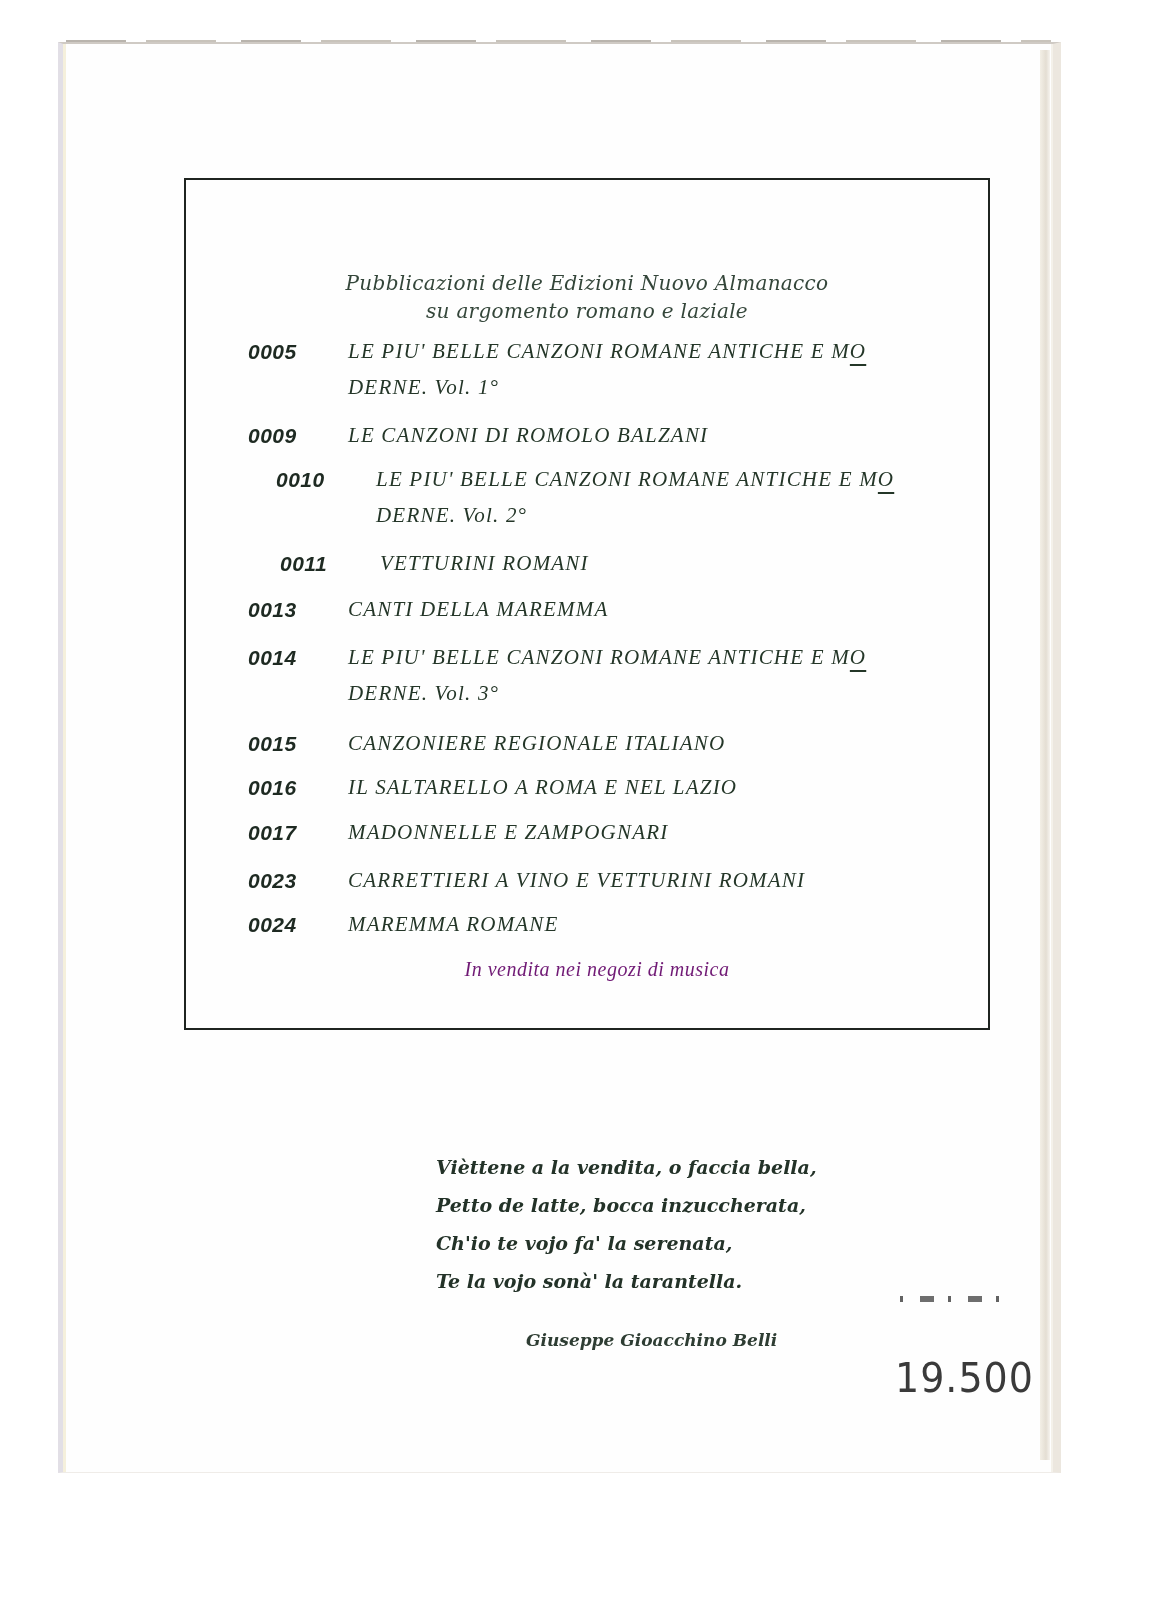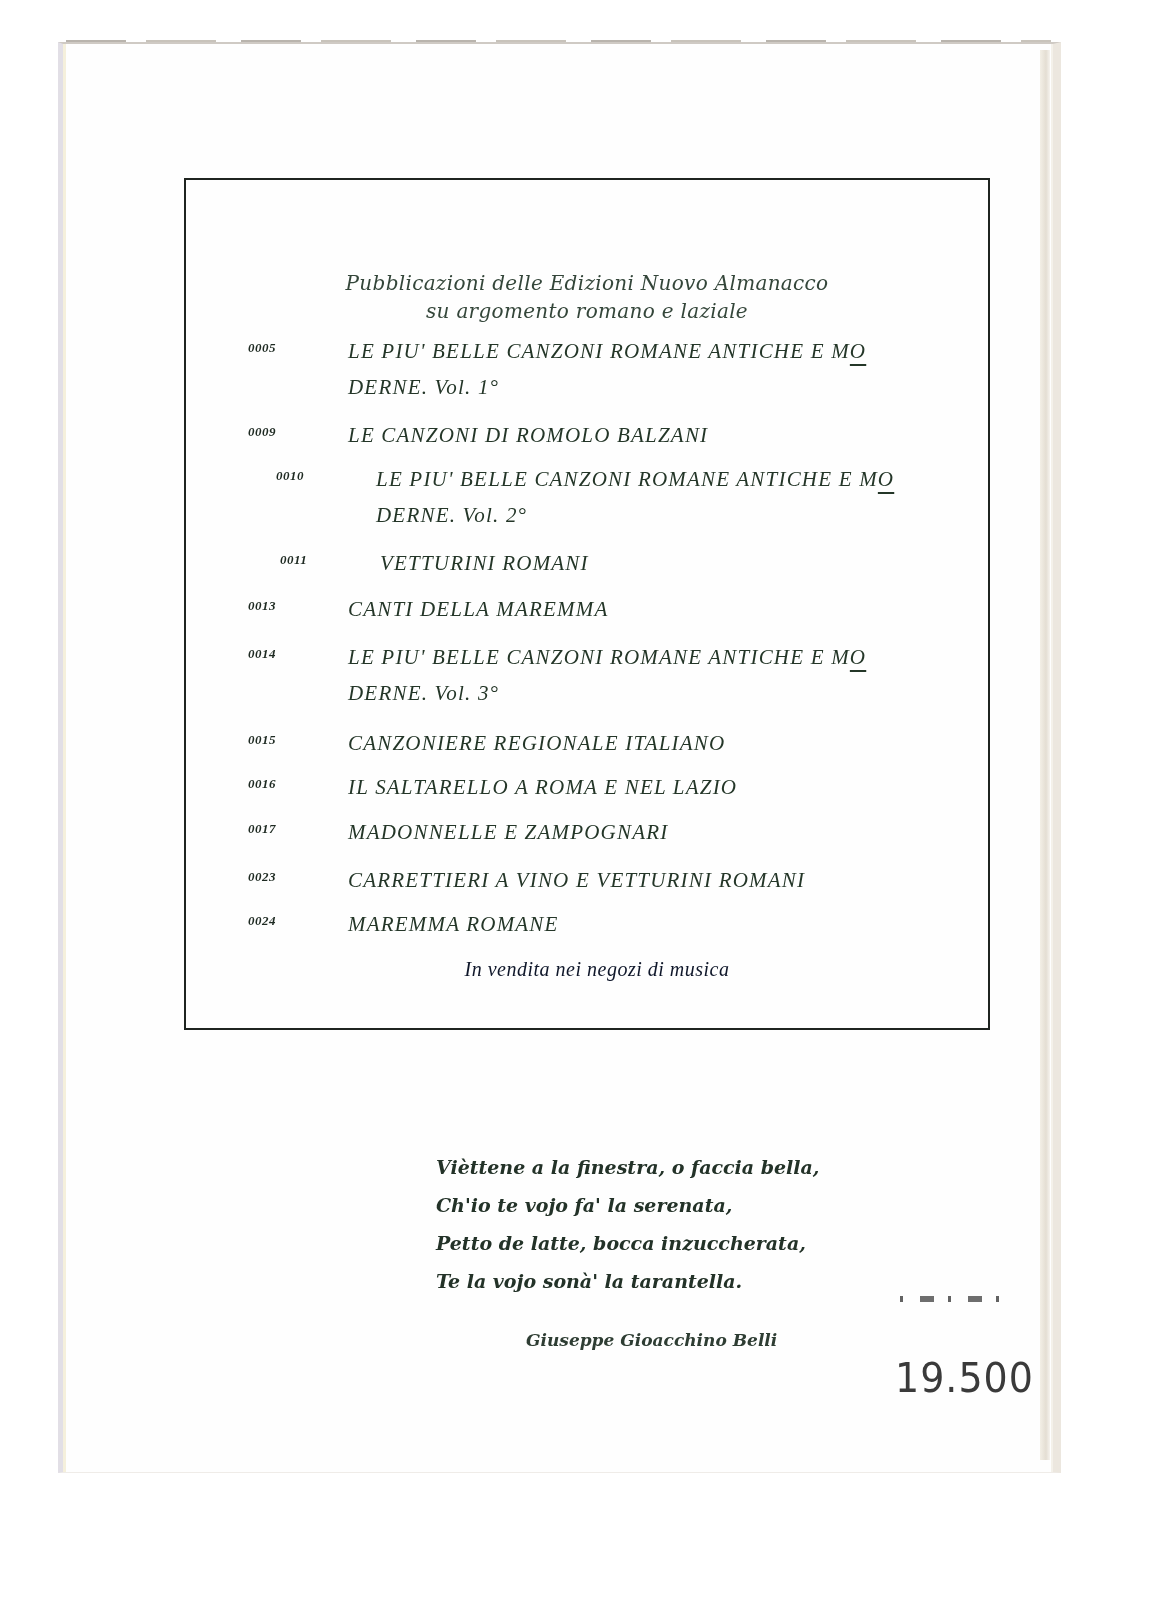--- a/index.html
+++ b/index.html
@@ -82,22 +82,22 @@
       align-items: flex-start;
       font-style: italic;
       font-size: 19px;
       color: #243628;
       letter-spacing: 1.2px;
     }
     .catalog-code {
       width: 100px;
       flex: 0 0 100px;
       font-weight: bold;
-      font-family: Liberation Serif, serif;
-      font-size: 13px;
+      font-family: Liberation Sans, sans-serif;
+      font-size: 21px;
       letter-spacing: 0.5px;
       color: #1e2a22;
     }
     .catalog-title {
       flex: 1;
       font-family: Liberation Serif, serif;
       font-size: 21px;
       line-height: 36px;
       margin-top: -7px;
     }
@@ -106,21 +106,21 @@
       text-underline-offset: 6px;
     }
     .catalog-footer {
       position: absolute;
       left: 0;
       right: 0;
       top: 778px;
       text-align: center;
       font-style: italic;
       font-size: 20px;
-      color: #0f172a;
+      color: #701a75;
       font-family: "Liberation Serif", serif;
       letter-spacing: 0.5px;
       padding-left: 20px;
     }
     
     .poem {
       position: absolute;
       left: 436px;
       top: 1148px;
       color: #233228;
@@ -233,21 +233,21 @@
     <li class="catalog-item" style="height:40px;">
       <span class="catalog-code">0024</span>
       <span class="catalog-title">MAREMMA ROMANE</span>
     </li>
   </ul>
 
   <div class="catalog-footer">In vendita nei negozi di musica</div>
 </div>
 
 <div class="poem">
-  <span class="poem-line">Vièttene a la finestra, o faccia bella,</span>
+  <span class="poem-line">Vièttene a la vendita, o faccia bella,</span>
+  <span class="poem-line">Petto de latte, bocca inzuccherata,</span>
   <span class="poem-line">Ch'io te vojo fa' la serenata,</span>
-  <span class="poem-line">Petto de latte, bocca inzuccherata,</span>
   <span class="poem-line">Te la vojo sonà' la tarantella.</span>
 </div>
 <div class="poem-author">Giuseppe Gioacchino Belli</div>
 
 <div class="price-mark-dots"></div>
 <div class="price">19.500</div>
 
 </body></html>

